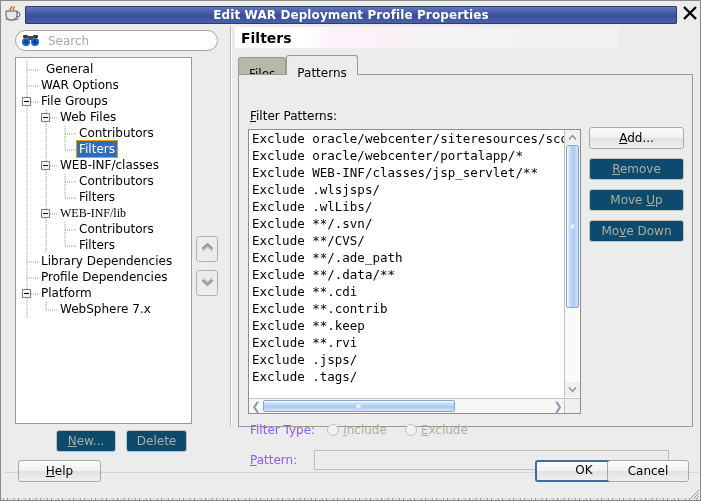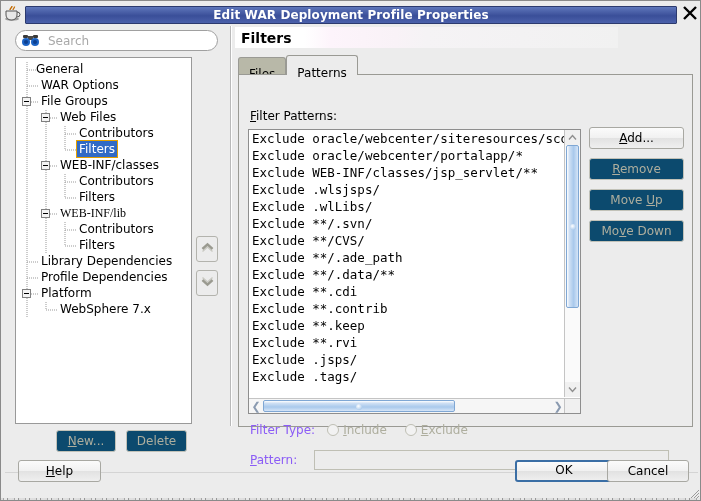--- a/index.html
+++ b/index.html
@@ -509,21 +509,21 @@
     border-top: 1px solid #d4d4d4;
   }
   .btn-help {
     position: absolute;
     left: 17px;
     top: -19px;
     width: 83px;
   }
   .btn-ok {
     position: absolute;
-    left: 508px;
+    left: 528px;
     top: -19px;
     width: 98px;
     border: 2px solid #3a6ea5;
     line-height: 17px;
   }
   .btn-cancel {
     position: absolute;
     left: 600px;
     top: -19px;
     width: 82px;
@@ -589,21 +589,21 @@
         </span>
         <span class="search-placeholder">Search</span>
       </div>
 
       <div class="tree-panel">
         <div class="tree-inner" id="tree-inner">
             <div class="tree-row"><div class="guides"><svg width="177" height="16" viewBox="0 0 177 16">
                   <line x1="11" y1="0" x2="11" y2="8" stroke="#999" stroke-width="1" stroke-dasharray="1,1"></line>
                   <line x1="11" y1="8" x2="22" y2="8" stroke="#999" stroke-width="1" stroke-dasharray="1,1"></line>
                   <line x1="11" y1="8" x2="11" y2="16" stroke="#999" stroke-width="1" stroke-dasharray="1,1"></line>
-                </svg></div><span class="tree-label" style="margin-left: 18px;">General</span></div>
+                </svg></div><span class="tree-label" style="margin-left: 28px;">General</span></div>
             <div class="tree-row"><div class="guides"><svg width="177" height="16" viewBox="0 0 177 16">
                   <line x1="11" y1="0" x2="11" y2="8" stroke="#999" stroke-width="1" stroke-dasharray="1,1"></line>
                   <line x1="11" y1="8" x2="22" y2="8" stroke="#999" stroke-width="1" stroke-dasharray="1,1"></line>
                   <line x1="11" y1="8" x2="11" y2="16" stroke="#999" stroke-width="1" stroke-dasharray="1,1"></line>
                 </svg></div><span class="tree-label" style="margin-left: 23px;">WAR Options</span></div>
             <div class="tree-row"><div class="guides"><svg width="177" height="16" viewBox="0 0 177 16">
                   <line x1="11" y1="0" x2="11" y2="8" stroke="#999" stroke-width="1" stroke-dasharray="1,1"></line>
                   <line x1="11" y1="8" x2="22" y2="8" stroke="#999" stroke-width="1" stroke-dasharray="1,1"></line>
                   <line x1="11" y1="8" x2="11" y2="16" stroke="#999" stroke-width="1" stroke-dasharray="1,1"></line>
                 </svg></div><span class="toggle" style="left: 6px;"></span><span class="tree-label" style="margin-left: 23px;">File Groups</span></div>

